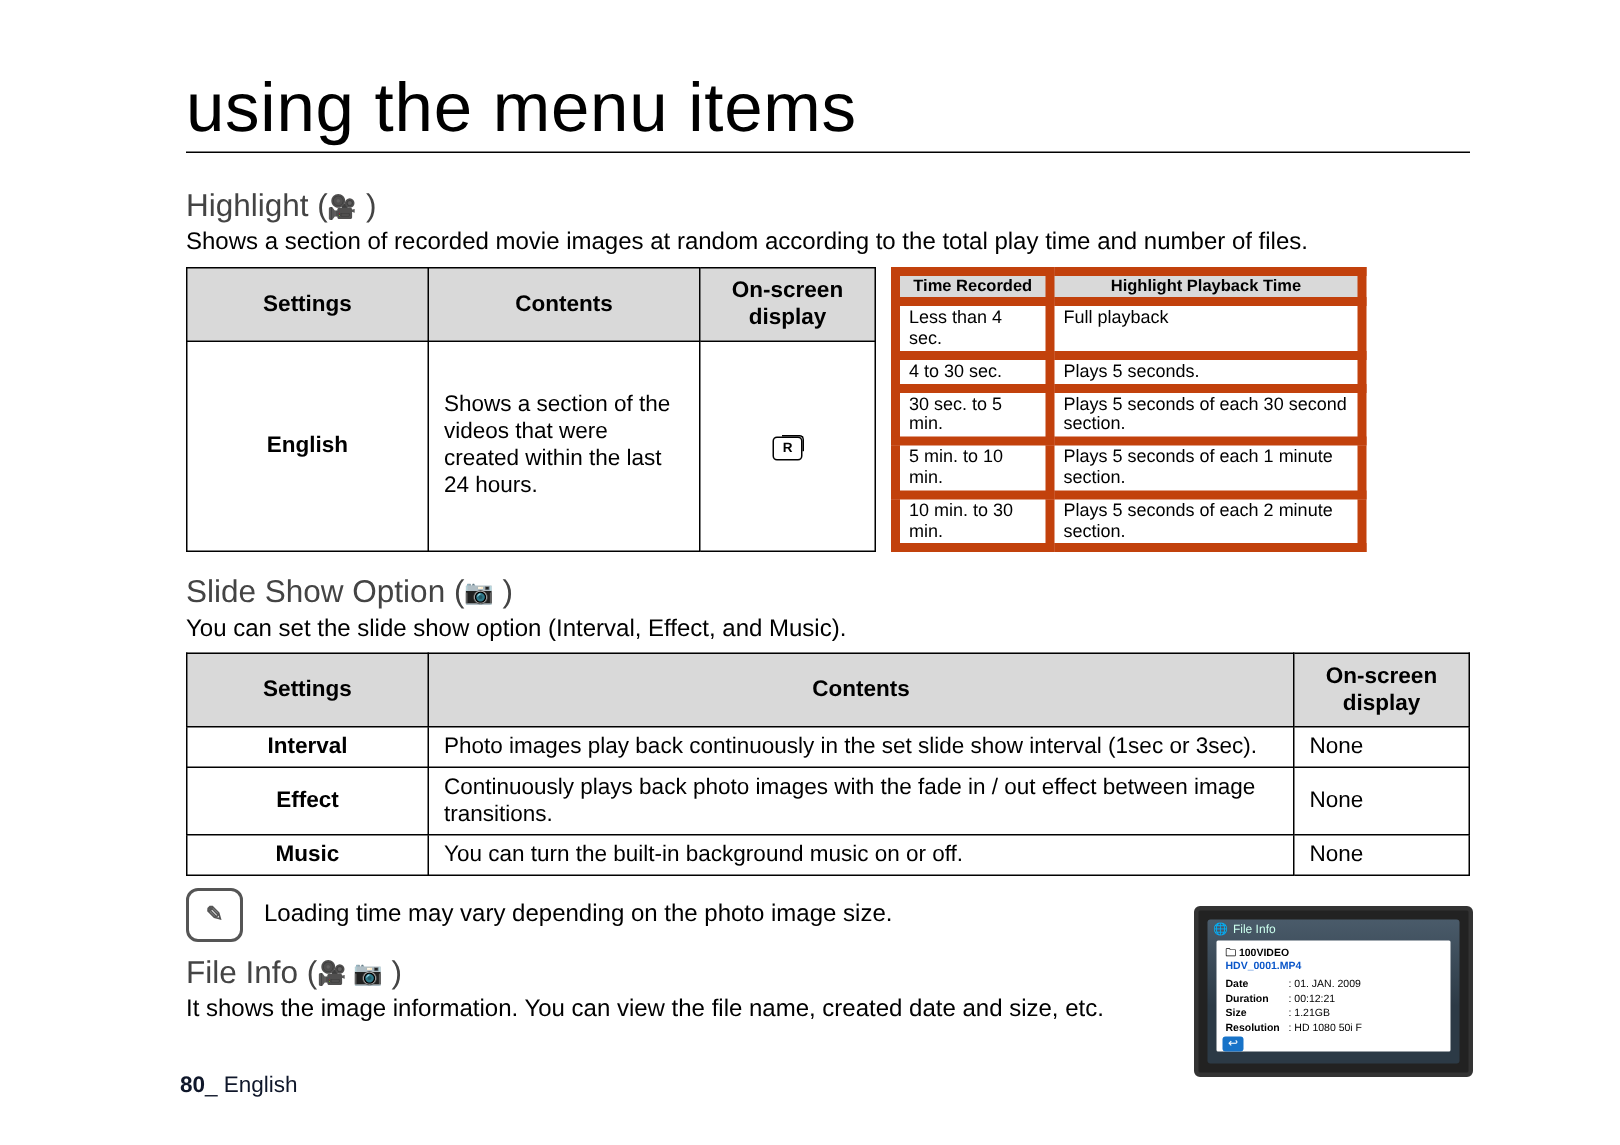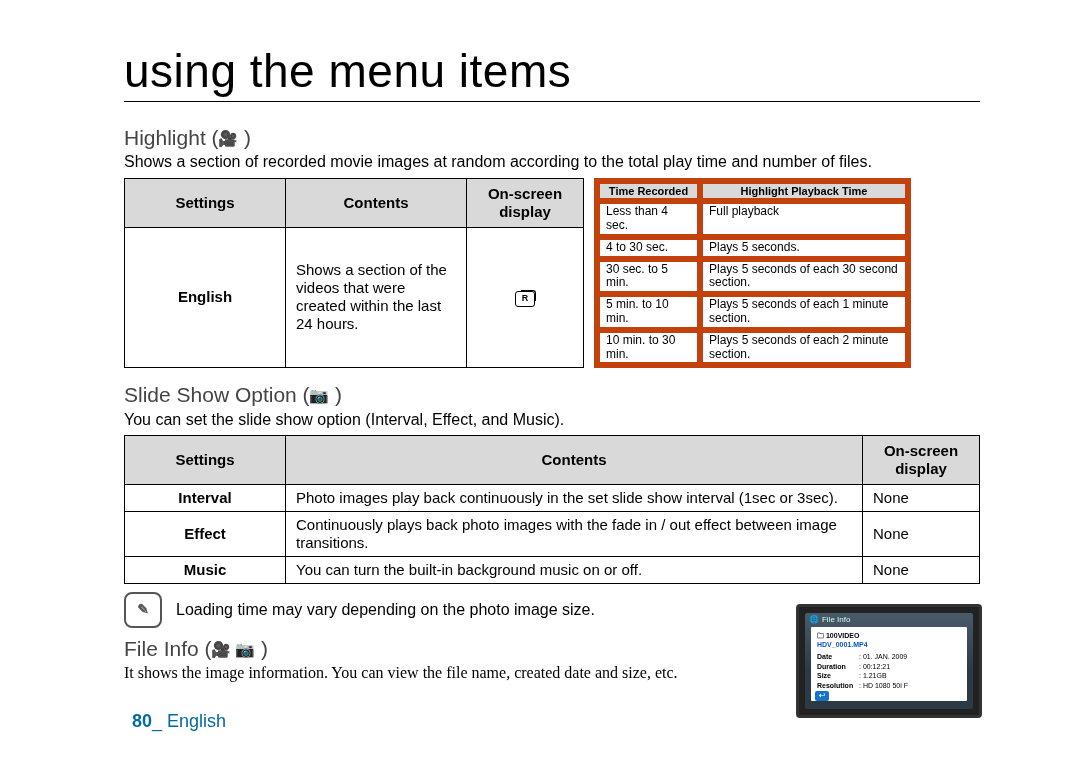--- a/index.html
+++ b/index.html
@@ -120,24 +120,24 @@
     border-radius: 8px;
     display: flex;
     align-items: center;
     justify-content: center;
     font-weight: 700;
     color: #555;
     font-size: 14px;
   }
   .footer {
     position: absolute;
-    left: 132px;
+    left: 120px;
     bottom: 30px;
-    font-size: 18px;
-    color: #0369a1;
+    font-size: 15px;
+    color: #0f172a;
   }
   .footer .pgnum { font-weight: 700; }
   
   .fileinfo-box {
     position: absolute;
     right: 98px;
     top: 604px;
     width: 186px;
     height: 114px;
     border: 3px solid #333;
@@ -296,21 +296,21 @@
   </table>
 
   <div class="note">
     <div class="note-icon">✎</div>
     <div>Loading time may vary depending on the photo image size.</div>
   </div>
 
   <h2 style="margin-top:8px;">
     <span>File Info (</span><span class="section-icon">🎥 📷</span><span> )</span>
   </h2>
-  <p class="lead" style="max-width:640px;font-family:Liberation Serif, serif;">It shows the image information. You can view the file name, created date and size, etc.</p>
+  <p class="lead" style="max-width:640px;">It shows the image information. You can view the file name, created date and size, etc.</p>
 
   <div class="fileinfo-box">
     <div class="fi-inner">
       <div class="fi-title">
         <span>🌐</span>
         <span>File Info</span>
       </div>
       <div class="fi-body">
         <div class="folder">
           <span>🗀</span>

